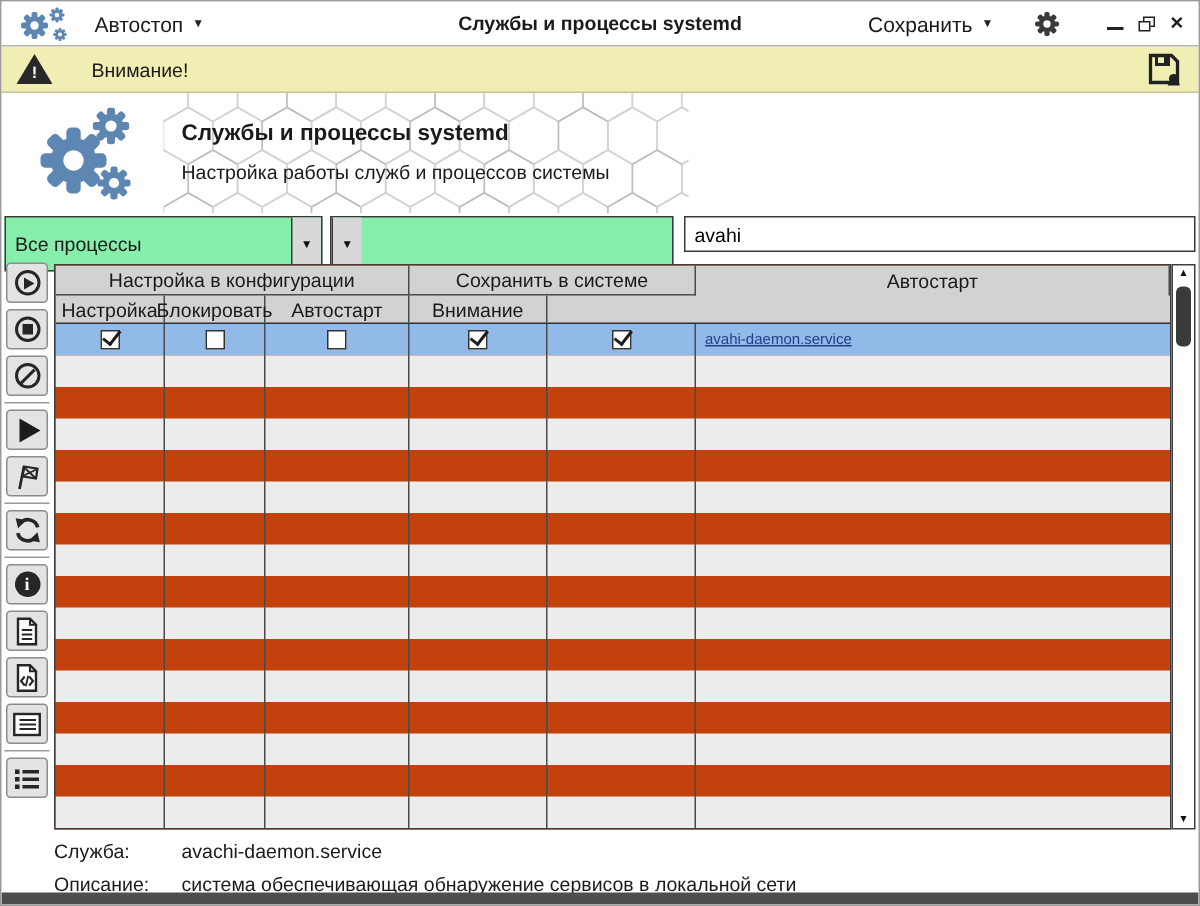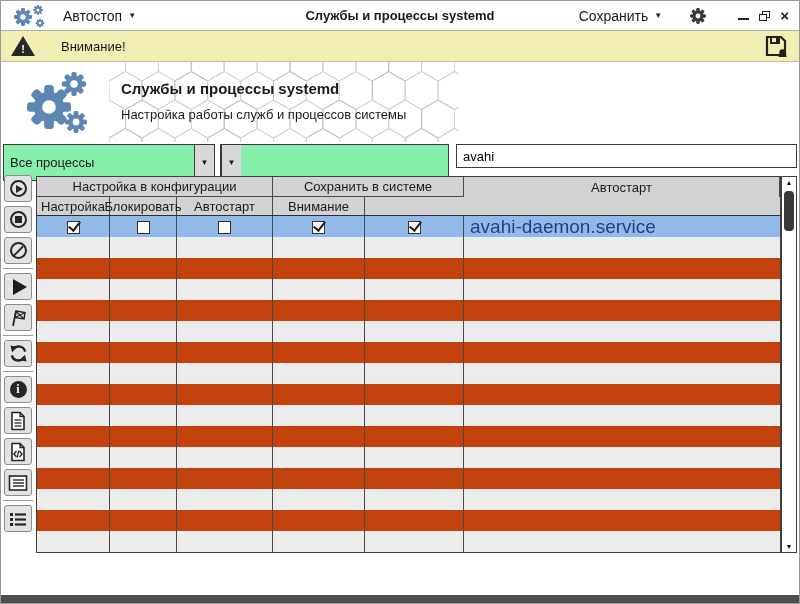--- a/index.html
+++ b/index.html
@@ -89,21 +89,21 @@
   .hgroup2 { grid-column:4/6; grid-row:1; border-bottom:1px solid #4a4a4a; }
   .hservice { grid-column:6; grid-row:1/3; border-right:none; }
   .t-row { display:grid; grid-template-columns:73px 67px 96px 92px 99px 1fr; height:21px; }
   .t-row:nth-child(even) { background:#ececec; }
   .t-row.selected { background:var(--selection,#92bae9); }
   .t-cell { border-right:1px solid #4a4a4a; display:flex; align-items:center; justify-content:center; }
   .t-cell:last-child { border-right:none; justify-content:flex-start; padding:0 6px; }
   .cbox { position:relative; width:13px; height:13px; background:#fdfdfd; border:1.5px solid #333; }
   .cbox.checked::after { content:""; position:absolute; left:3px; top:-3px; width:5px; height:10px;
     border-right:2px solid #1c1c1c; border-bottom:2px solid #1c1c1c; transform:rotate(38deg); }
-  .svc-link { font-size:19px; color:var(--link,#223f8a); }
+  .svc-link { font-size:10px; color:var(--link,#223f8a); text-decoration:underline; }
 
   
   .vscroll { position:absolute; left:780px; top:4px; width:16px; height:377px;
     border:1px solid #3f3f3f; background:#fff; }
   .vs-up { position:absolute; top:2px; left:0; right:0; text-align:center; font-size:7px; color:#111; }
   .vs-thumb { position:absolute; top:14px; left:2px; width:10px; height:40px;
     background:#3a3a3a; border-radius:4px; }
   .vs-down { position:absolute; bottom:2px; left:0; right:0; text-align:center; font-size:7px; color:#111; }
 
   
@@ -508,15 +508,25 @@
         </div>
     </div>
 
     <div class="vscroll">
       <div class="vs-up">▲</div>
       <div class="vs-thumb"></div>
       <div class="vs-down">▼</div>
     </div>
   </div>
 
+  <div class="status">
+    <div class="st-row" id="st1">
+      <span class="lbl">Служба:</span>
+      <span>avachi-daemon.service</span>
+    </div>
+    <div class="st-row" id="st2">
+      <span class="lbl">Описание:</span>
+      <span>система обеспечивающая обнаружение сервисов в локальной сети</span>
+    </div>
+  </div>
 
   <div class="bottombar"></div>
 </div>
 
 </body></html>

